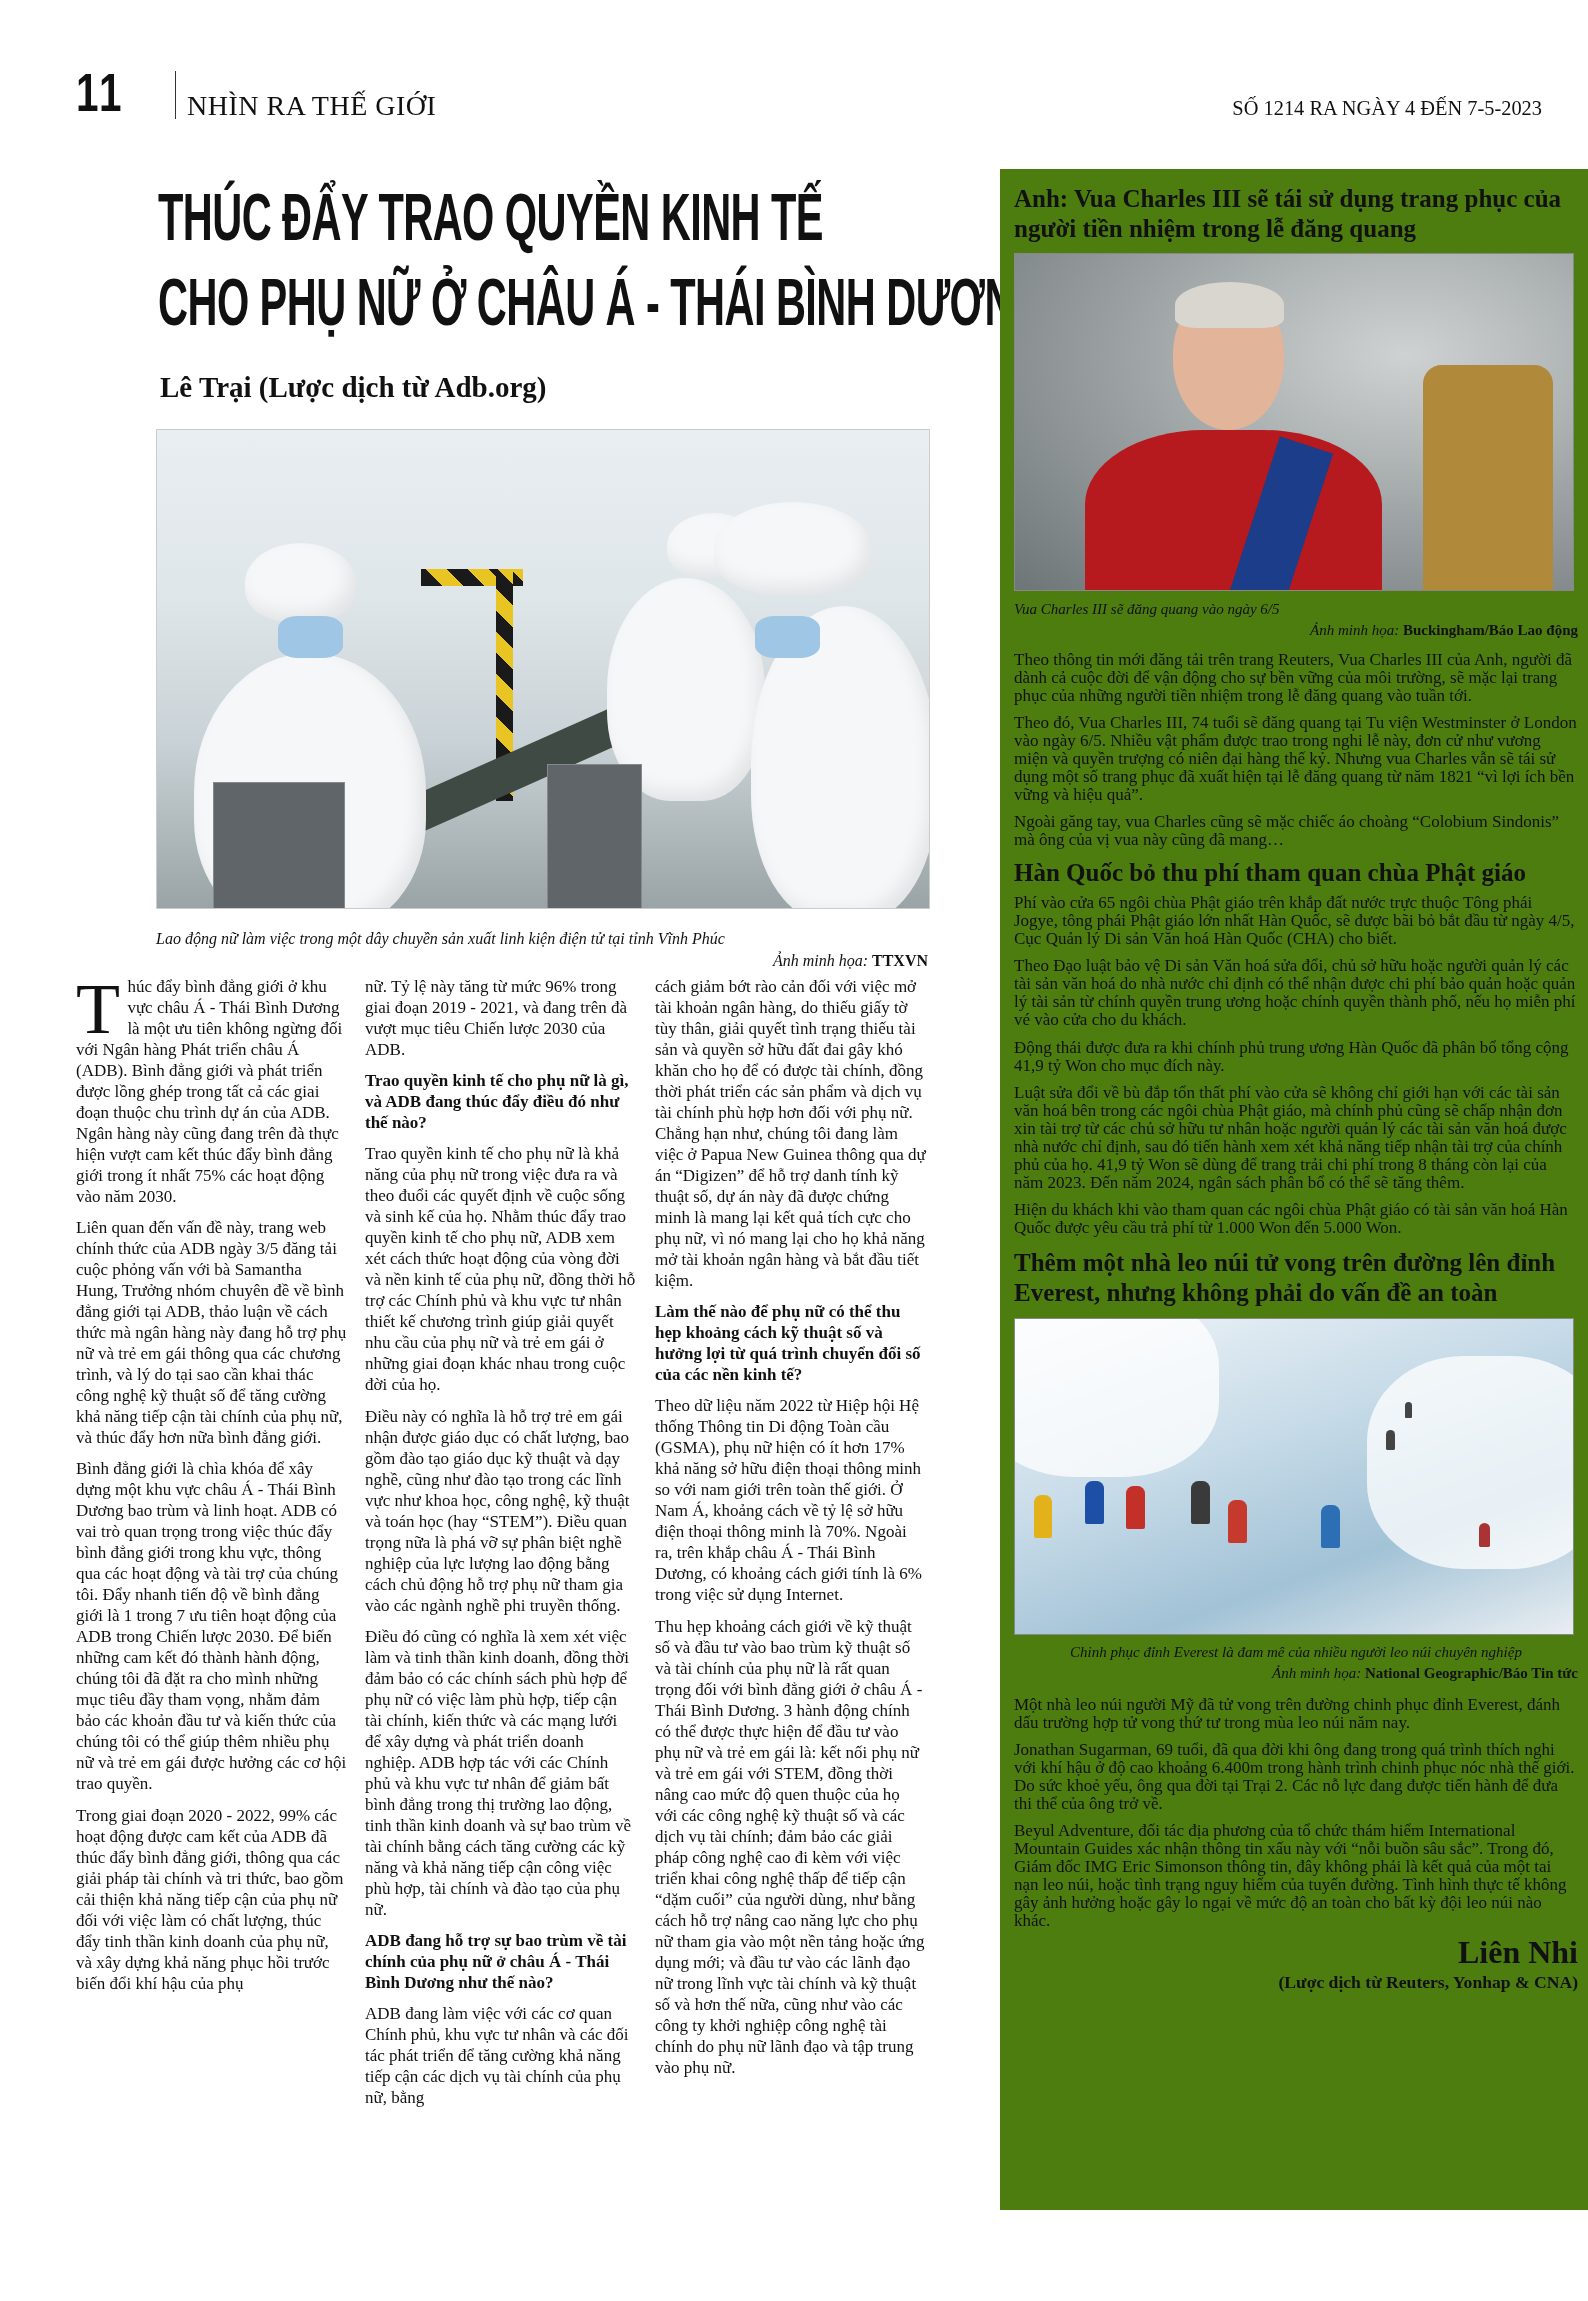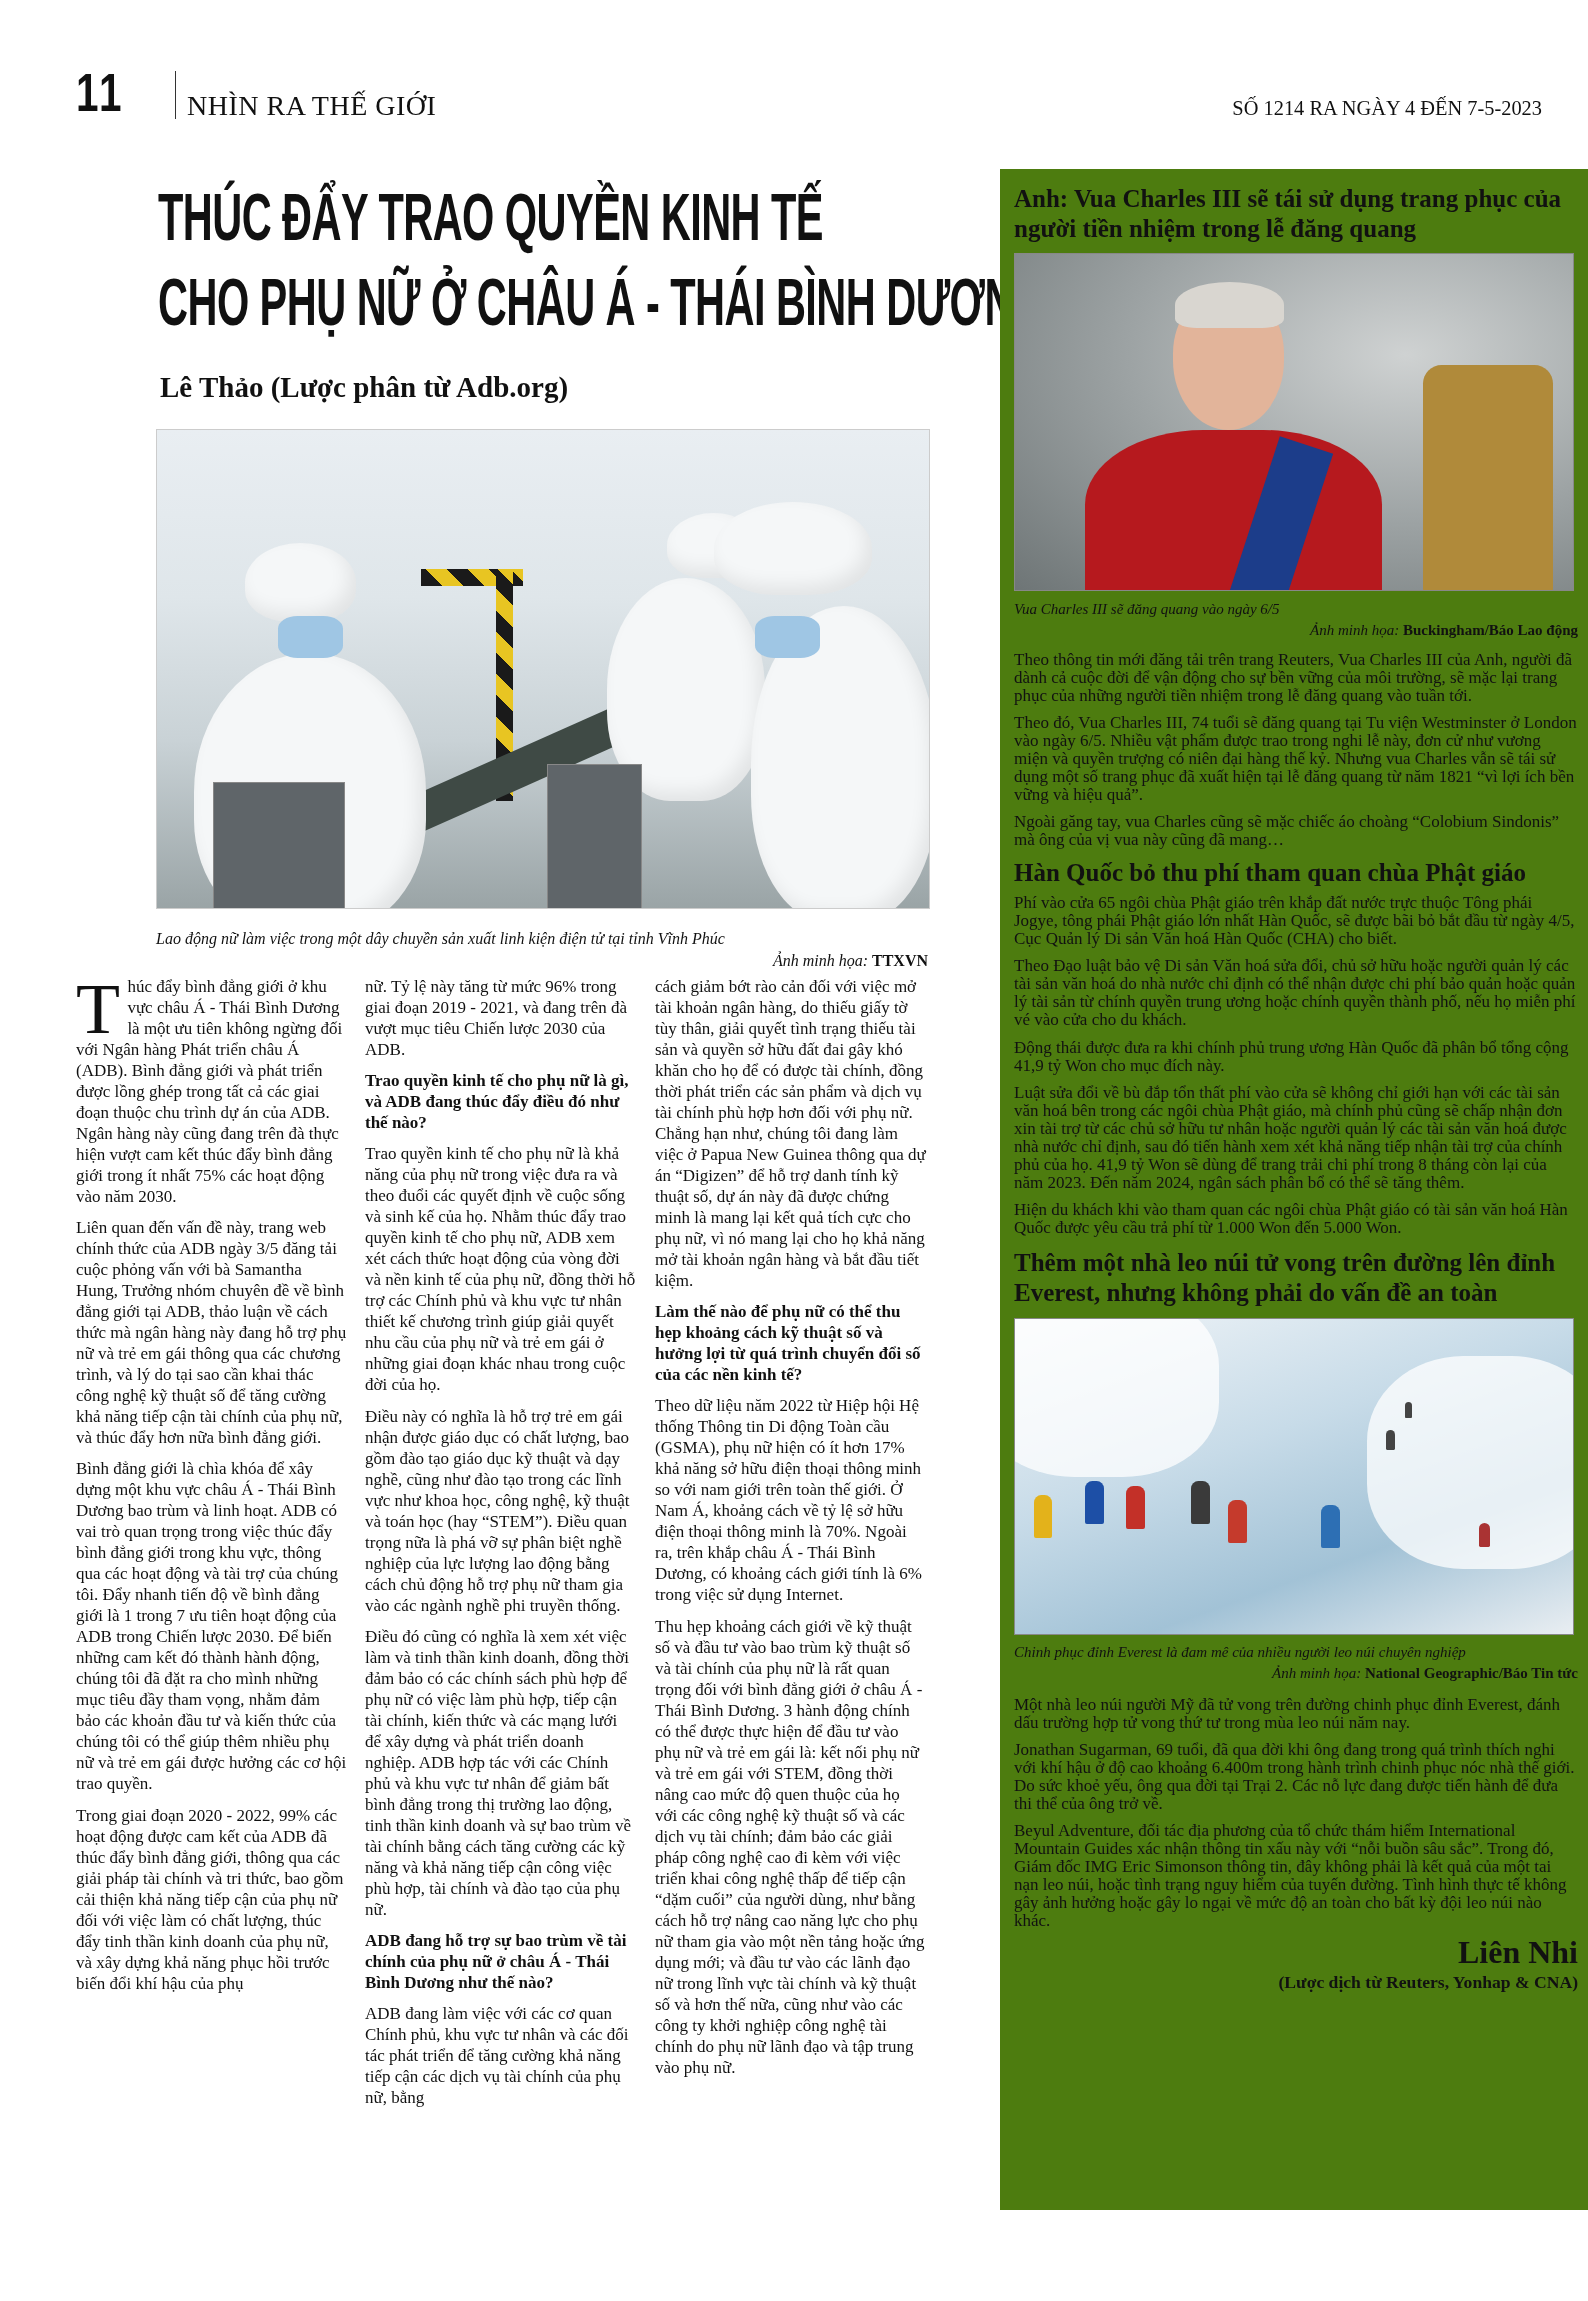--- a/index.html
+++ b/index.html
@@ -56,21 +56,21 @@
   <div class="page-num">11</div>
   <div class="page-sep"></div>
   <div class="section-name">NHÌN RA THẾ GIỚI</div>
   <div class="issue">SỐ 1214 RA NGÀY 4 ĐẾN 7-5-2023</div>
 </div>
 
 <div class="headline">
   <span class="line">THÚC ĐẨY TRAO QUYỀN KINH TẾ</span>
   <span class="line">CHO PHỤ NỮ Ở CHÂU Á - THÁI BÌNH DƯƠNG</span>
 </div>
-<div class="byline">Lê Thảo (Lược phân từ Adb.org)</div>
+<div class="byline">Lê Trại (Lược dịch từ Adb.org)</div>
 
 <div class="main-photo">
   <div class="stripe" style="left:264px;top:139px;width:102px;height:16.7px;"></div>
   <div class="stripe" style="left:339px;top:139px;width:16.7px;height:232px;"></div>
   <div class="belt" style="left:176px;top:306px;width:436px;height:37px;"></div>
   <div class="w" style="left:37px;top:223px;width:232px;height:278px;"></div>
   <div class="w" style="left:88px;top:113px;width:111px;height:79px;"></div>
   <div class="mask" style="left:121px;top:186px;width:65px;height:42px;"></div>
   <div class="w" style="left:450px;top:148px;width:158px;height:223px;"></div>
   <div class="w" style="left:510px;top:83px;width:93px;height:65px;"></div>
@@ -151,21 +151,21 @@
         <div class="climber" style="left:18.6px;top:176px;background:#e3b21b;"></div>
         <div class="climber" style="left:70px;top:162px;background:#1d4fa6;"></div>
         <div class="climber" style="left:111px;top:167px;background:#c33028;"></div>
         <div class="climber" style="left:176px;top:162px;background:#3a3a3a;"></div>
         <div class="climber" style="left:213px;top:181px;background:#c53a2c;"></div>
         <div class="climber" style="left:306px;top:186px;background:#2d6fb4;"></div>
         <div class="climber" style="left:371px;top:111px;width:9.3px;height:20.4px;background:#444;"></div>
         <div class="climber" style="left:390px;top:83px;width:7.4px;height:16.7px;background:#444;"></div>
         <div class="climber" style="left:464px;top:204px;width:11px;height:24px;background:#a33;"></div>
       </div>
-      <div class="sb-cap cap-i" style="text-align:left;">Chinh phục đỉnh Everest là đam mê của nhiều người leo núi chuyên nghiệp</div>
+      <div class="sb-cap cap-i" style="text-align:center;">Chinh phục đỉnh Everest là đam mê của nhiều người leo núi chuyên nghiệp</div>
       <div class="sb-cap credit-line cap-i" style="margin-bottom:11px;">
         <span>Ảnh minh họa:</span>
         <b>National Geographic/Báo Tin tức</b>
       </div>
       <p class="sb-p">Một nhà leo núi người Mỹ đã tử vong trên đường chinh phục đỉnh Everest, đánh dấu trường hợp tử vong thứ tư trong mùa leo núi năm nay.</p>
       <p class="sb-p">Jonathan Sugarman, 69 tuổi, đã qua đời khi ông đang trong quá trình thích nghi với khí hậu ở độ cao khoảng 6.400m trong hành trình chinh phục nóc nhà thế giới. Do sức khoẻ yếu, ông qua đời tại Trại 2. Các nỗ lực đang được tiến hành để đưa thi thể của ông trở về.</p>
       <p class="sb-p">Beyul Adventure, đối tác địa phương của tổ chức thám hiểm International Mountain Guides xác nhận thông tin xấu này với “nỗi buồn sâu sắc”. Trong đó, Giám đốc IMG Eric Simonson thông tin, đây không phải là kết quả của một tai nạn leo núi, hoặc tình trạng nguy hiểm của tuyến đường. Tình hình thực tế không gây ảnh hưởng hoặc gây lo ngại về mức độ an toàn cho bất kỳ đội leo núi nào khác.</p>
     </div>
 
     <div class="sig">Liên Nhi</div>

